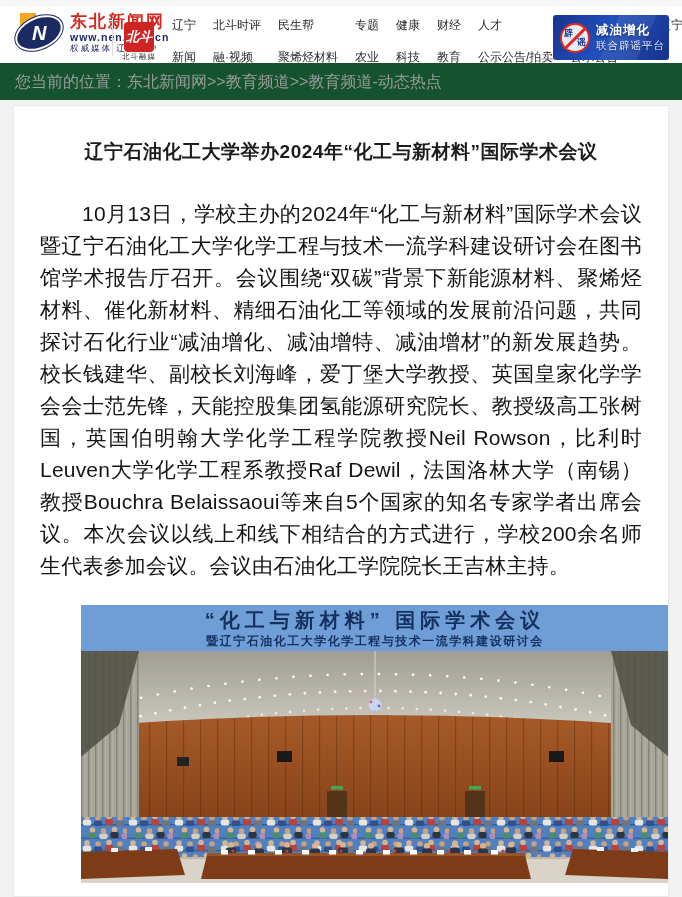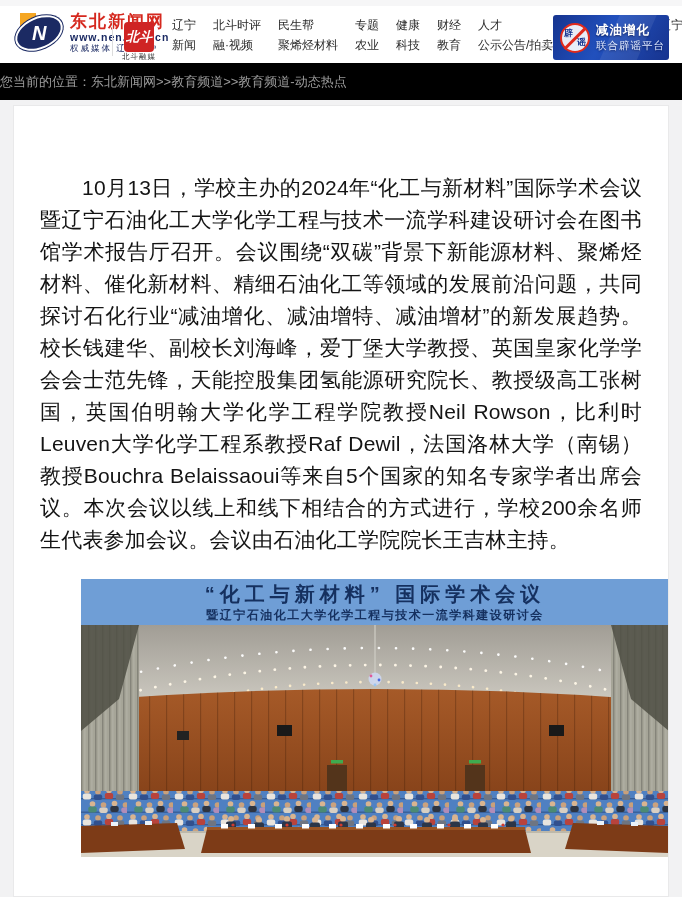--- a/index.html
+++ b/index.html
@@ -26,42 +26,42 @@
   .logo-text { margin-left:4px; display:flex; flex-direction:column; line-height:1.15; }
   .site-name { color:#d5281e; font-weight:bold; font-size:17px; letter-spacing:2px; }
   .site-url { color:#1b2a63; font-weight:bold; font-size:10.5px; letter-spacing:1px; }
   .site-tagline { color:#1b2a63; font-size:8.5px; letter-spacing:2px; margin-top:1px; }
   .logo-divider { position:absolute; left:112px; top:12px; width:1px; height:38px; background:#dcdcdc; }
   .beidou { position:absolute; left:122px; top:16px; width:34px; text-align:center; cursor:pointer; }
   .beidou-box { width:30px; height:30px; margin:0 auto; background:#cf2424; border-radius:4px;
     color:#fff; font-weight:bold; font-style:italic; font-size:13px; line-height:30px; }
   .beidou-cap { font-size:7.5px; color:#333; margin-top:0; letter-spacing:1px; }
   .main-nav { position:absolute; left:172px; top:13px; display:flex; gap:17px; }
-  .nav-group { display:flex; flex-direction:column; row-gap:8px; align-items:flex-start; }
+  .nav-group { display:flex; flex-direction:column; row-gap:20px; align-items:flex-start; }
   .nav-group span { font-size:12px; color:#2b2b2b; white-space:nowrap; cursor:pointer; line-height:1; }
   .piyao {
     position:absolute; right:13px; top:9px; width:116px; height:45px;
     background:linear-gradient(120deg,#16348f 0%, #2150bd 45%, #17338e 100%);
     border-radius:3px; display:flex; align-items:center; padding-left:7px; gap:6px; cursor:pointer;
     overflow:hidden;
   }
   .piyao::after{ content:""; position:absolute; left:58px; top:-12px; width:34px; height:70px;
     background:rgba(255,255,255,0.08); transform:rotate(24deg); }
   .piyao-badge { position:relative; width:30px; height:30px; border:2.5px solid #e02a1c; border-radius:50%;
     background:rgba(255,255,255,0.9); flex:0 0 auto; }
   .piyao-badge::after { content:""; position:absolute; left:-2px; top:12.5px; width:30px; height:2.5px;
     background:#e02a1c; transform:rotate(-45deg); }
   .pb-t { position:absolute; left:2px; top:2px; font-size:9px; font-weight:bold; color:#16348f; }
   .pb-b { position:absolute; right:2px; bottom:2px; font-size:9px; font-weight:bold; color:#16348f; }
   .piyao-text { display:flex; flex-direction:column; line-height:1.25; }
   .piyao-text b { color:#fff; font-size:12.5px; letter-spacing:1px; text-shadow:0 1px 2px #0a1d5e; }
   .piyao-text i { color:#dfe9ff; font-size:10.5px; font-style:normal; letter-spacing:1px; text-shadow:0 1px 2px #0a1d5e; }
   
-  .breadcrumb { height:37px; background:#000000; line-height:37px; 
-    font-size:13px; color:#9b9b9b; }
+  .breadcrumb { height:37px; background:#14532d; line-height:37px; padding-left:15px;
+    font-size:16px; color:#9b9b9b; }
   .breadcrumb .path { color:#9b9b9b; cursor:pointer; }
   
   .card {
     margin:5px 13px 0; background:#fff; border:1px solid #e9e9ea;
     height:792px; overflow:hidden; padding:33px 26px 0;
   }
   .art-title { text-align:center; font-size:19px; font-weight:bold; color:#1c1c1c; letter-spacing:0.5px; }
   .art-meta { margin-top:17px; text-align:center; font-size:13.5px; color:#4a4a4a; }
   .art-meta .gap { display:inline-block; width:26px; }
   .share-icon { display:inline-block; vertical-align:-3px; margin-left:2px; cursor:pointer; }
@@ -143,20 +143,21 @@
       <i>联合辟谣平台</i>
     </div>
   </div>
 </header>
 
 <div class="breadcrumb">
   <span>您当前的位置：</span><span class="path">东北新闻网&gt;&gt;教育频道&gt;&gt;教育频道-动态热点</span>
 </div>
 
 <main class="card">
+  <h1 class="art-title">辽宁石油化工大学举办2024年“化工与新材料”国际学术会议</h1>
 
 
   <p class="art-body">10月13日，学校主办的2024年“化工与新材料”国际学术会议暨辽宁石油化工大学化学工程与技术一流学科建设研讨会在图书馆学术报告厅召开。会议围绕“双碳”背景下新能源材料、聚烯烃材料、催化新材料、精细石油化工等领域的发展前沿问题，共同探讨石化行业“减油增化、减油增特、减油增材”的新发展趋势。校长钱建华、副校长刘海峰，爱丁堡大学教授、英国皇家化学学会会士范先锋，天能控股集团氢能源研究院长、教授级高工张树国，英国伯明翰大学化学工程学院教授Neil Rowson，比利时Leuven大学化学工程系教授Raf Dewil，法国洛林大学（南锡）教授Bouchra Belaissaoui等来自5个国家的知名专家学者出席会议。本次会议以线上和线下相结合的方式进行，学校200余名师生代表参加会议。会议由石油化工学院院长王吉林主持。</p>
 
   <div class="photo-wrap">
     <svg width="588" height="278" viewBox="0 0 588 278">
       <defs>
         <linearGradient id="ceil" x1="0" y1="0" x2="0" y2="1">
           <stop offset="0" stop-color="#a19d95"></stop>
             <stop offset="1" stop-color="#d3d0c7"></stop>

